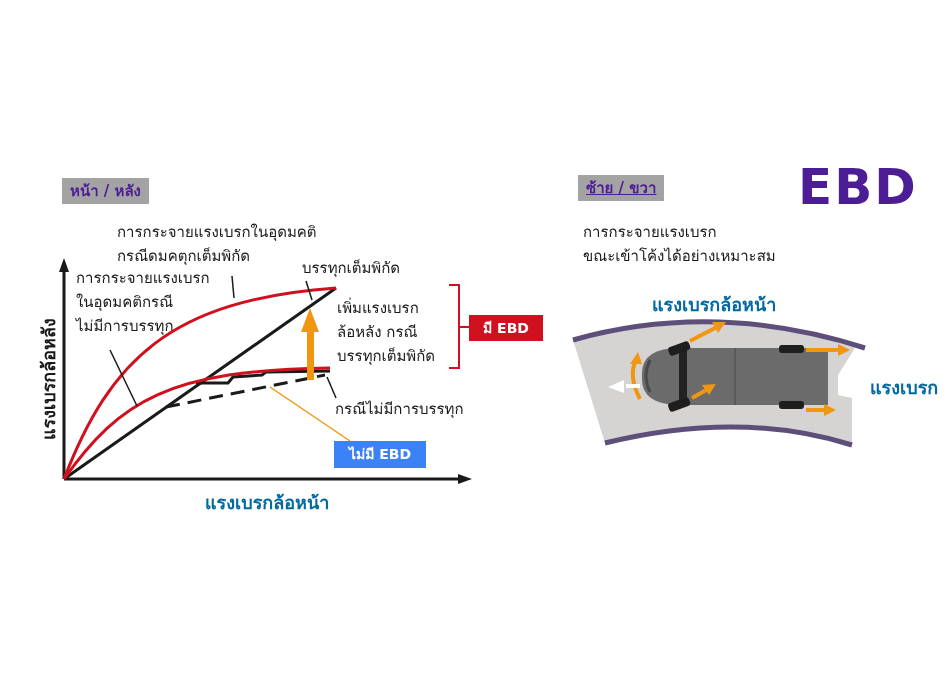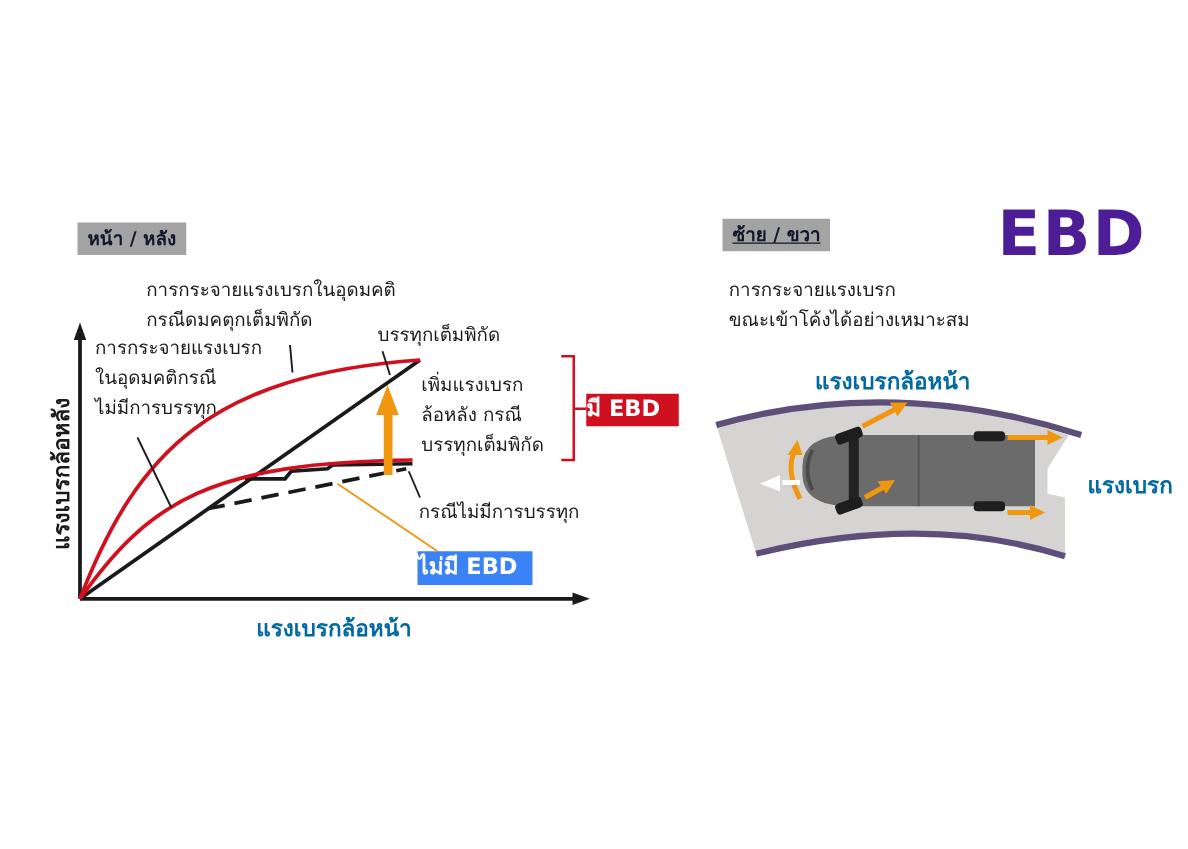--- a/index.html
+++ b/index.html
@@ -1,22 +1,22 @@
 <!DOCTYPE html>
 <html><head>
   <meta charset="utf-8">
   <style>
     html, body { margin: 0; padding: 0; background: #ffffff; }
     body { width: 950px; height: 679px; position: relative; overflow: hidden;
            font-family: "DejaVu Sans", "Liberation Sans", sans-serif; color: #1a1a1a; }
-    .tag { position: absolute; background: #a3a3a3; color: #0f172a; font-weight: bold;
+    .tag { position: absolute; background: #a3a3a3; color: #4c1d95; font-weight: bold;
            font-size: 15px; padding: 3px 8px; line-height: 20px; }
     .txt { position: absolute; font-size: 15px; line-height: 24px; color: #1a1a1a; white-space: nowrap; }
-    .badge { position: absolute; color: #fff; font-weight: bold; font-size: 18px;
-             line-height: 26px; }
+    .badge { position: absolute; color: #fff; font-weight: bold; font-size: 14px;
+             text-align: center; line-height: 26px; }
     .ebd-title { position: absolute; font-family: "DejaVu Sans", sans-serif; font-weight: bold;
                  font-size: 50px; color: #4c1d95; letter-spacing: 2px; }
     .bold-label { position: absolute; font-weight: bold; font-size: 18px; color: #0369a1; white-space: nowrap; }
     .yaxis-label { position: absolute; font-weight: bold; font-size: 18px; color: #1a1a1a;
                    transform: rotate(-90deg); transform-origin: left top; white-space: nowrap; }
     svg { position: absolute; overflow: visible; }
   </style>
 </head>
 <body>
 

